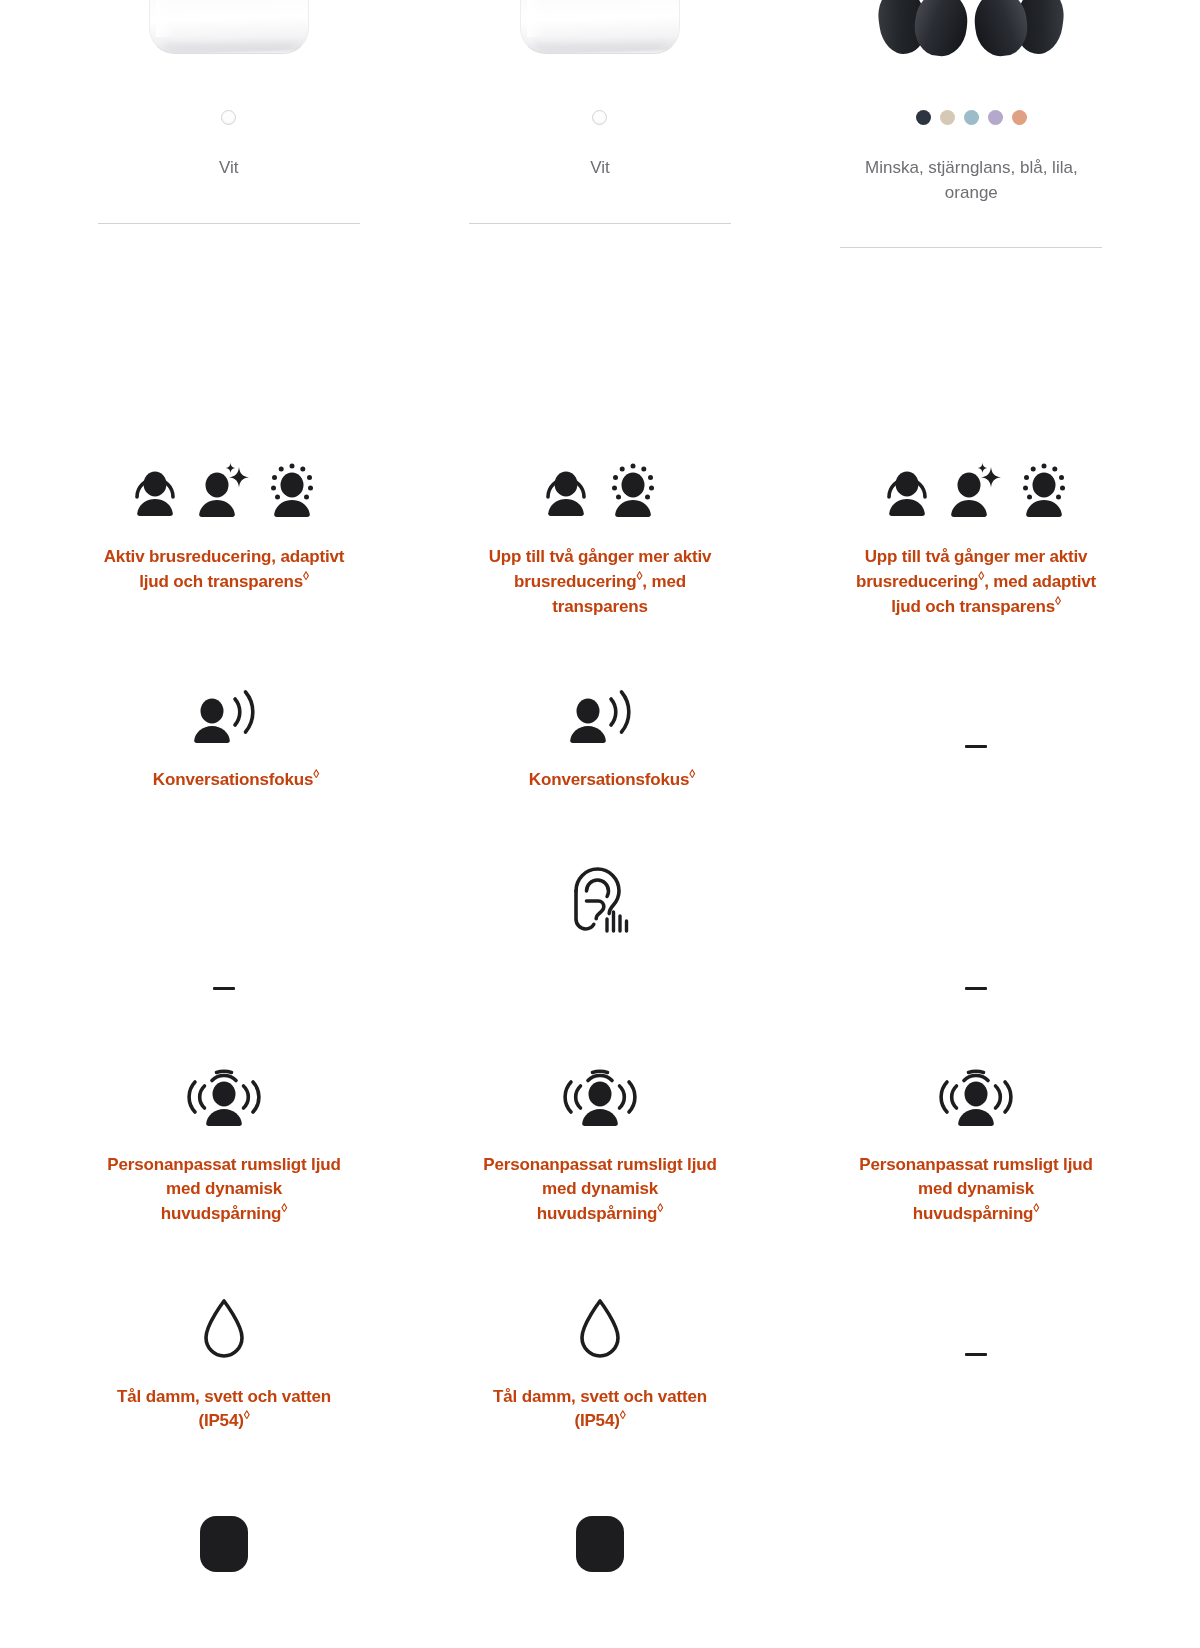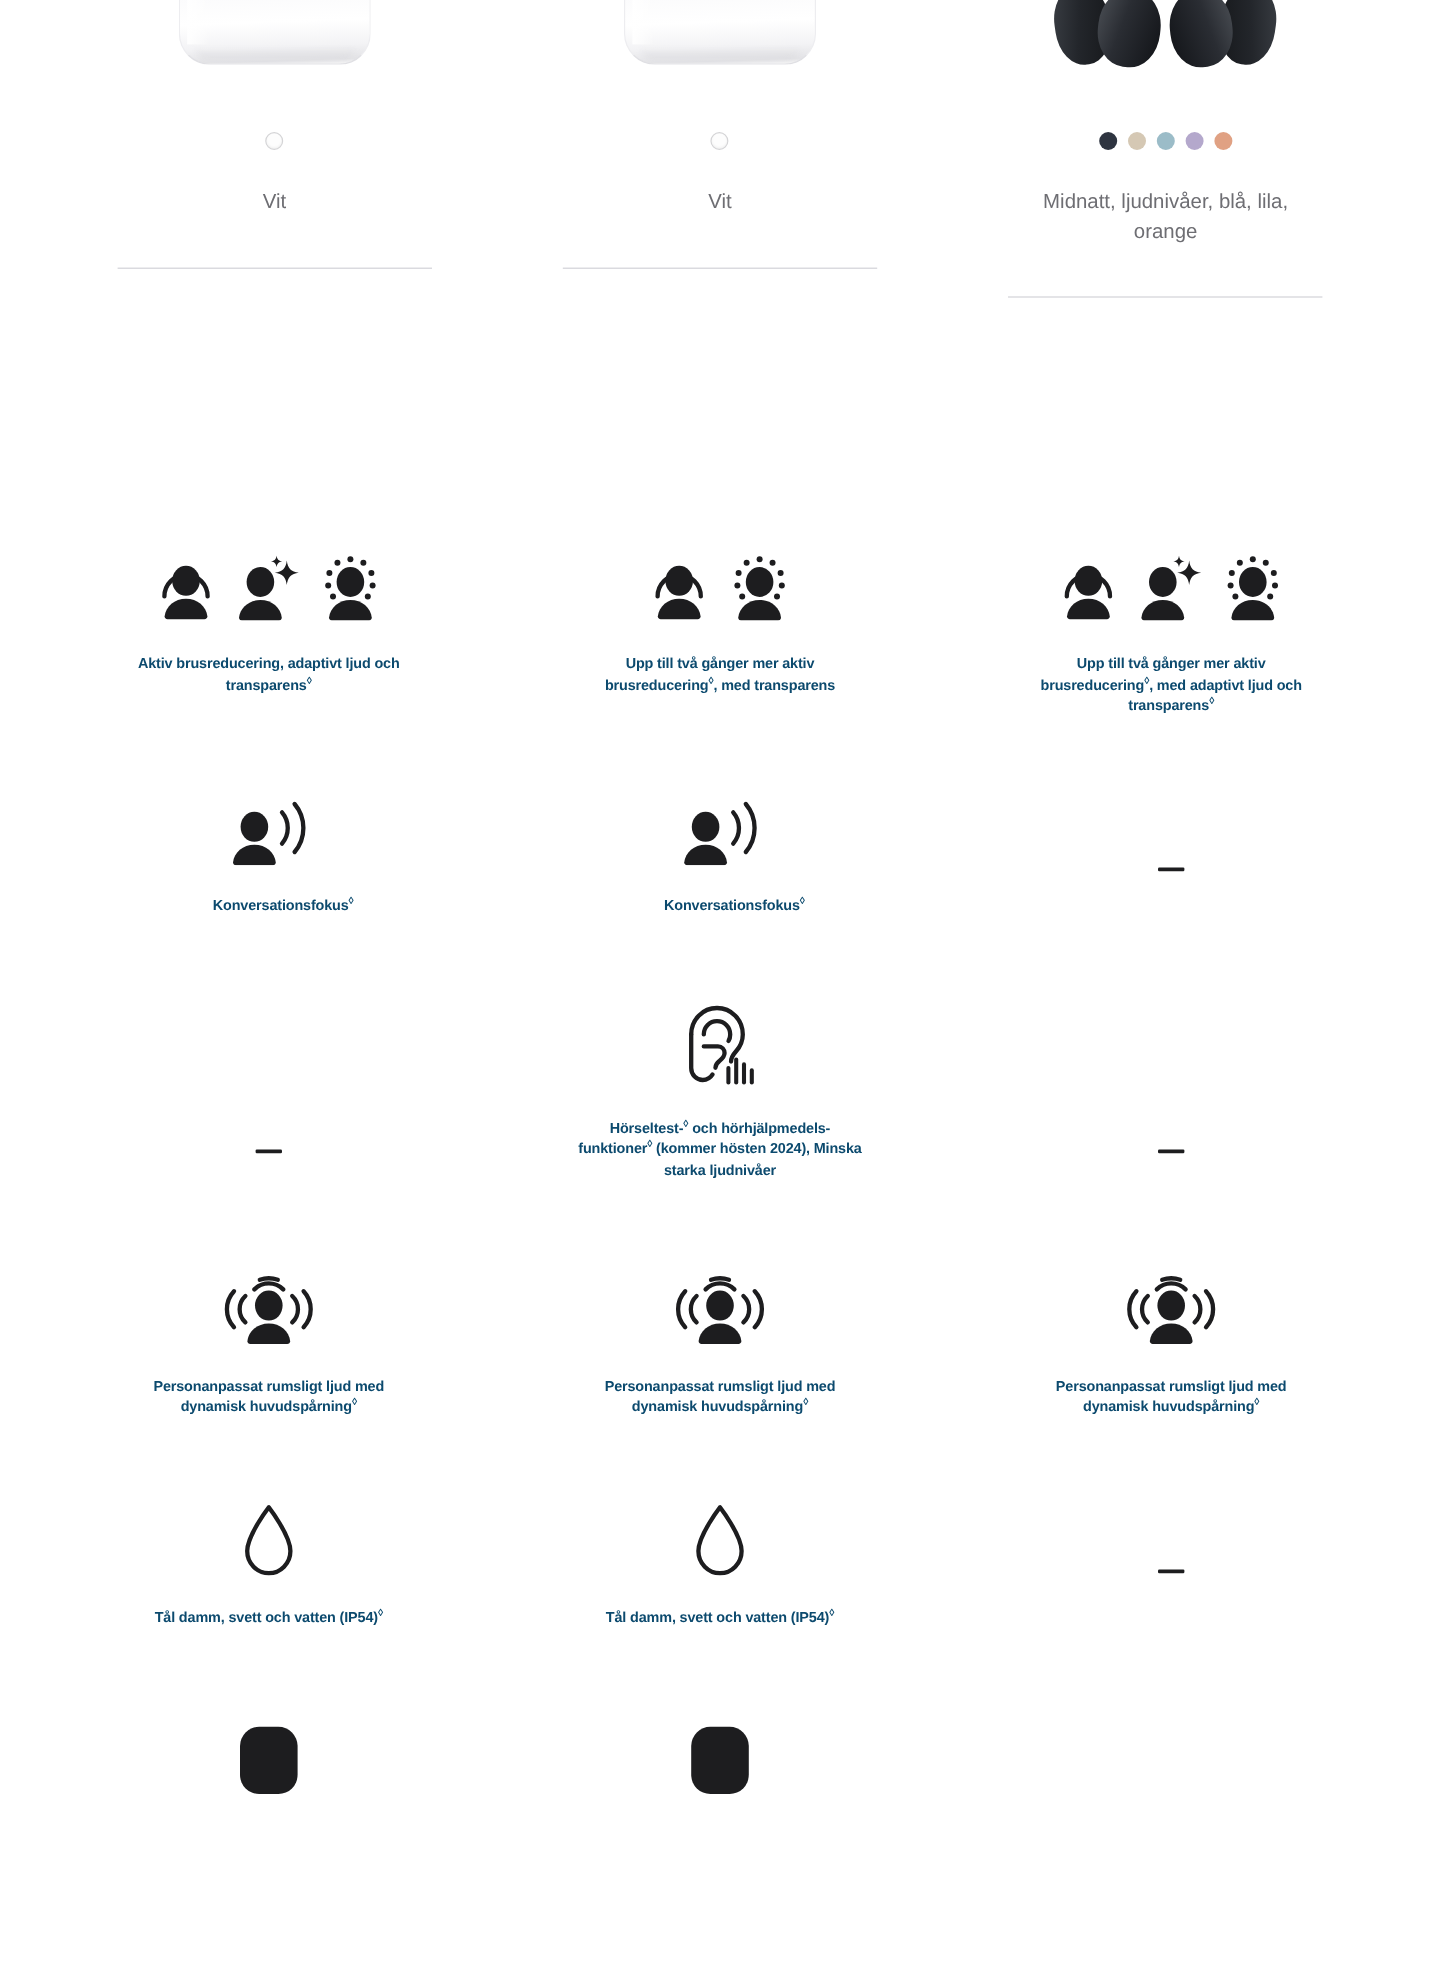--- a/index.html
+++ b/index.html
@@ -180,24 +180,24 @@
   }
 
   .icon-row {
     display: flex;
     align-items: flex-end;
     justify-content: center;
     gap: 10px;
   }
 
   .feat-label {
-    font-size: 12px;
+    font-size: 17px;
     line-height: 1.45;
     font-weight: 700;
-    color: #0c4a6e;
+    color: #c2410c;
     max-width: 245px;
     letter-spacing: -0.01em;
   }
 
   .feat-label sup {
     font-size: 0.72em;
     font-weight: 700;
     vertical-align: super;
     line-height: 0;
   }
@@ -293,21 +293,21 @@
               </div>
           </div>
         </div>
         <div class="swatch-row">
           <span class="swatch" style="background:#2e3440"></span>
           <span class="swatch" style="background:#d5c8b4"></span>
           <span class="swatch" style="background:#9bbcc8"></span>
           <span class="swatch" style="background:#b4a8cc"></span>
           <span class="swatch" style="background:#e0a183"></span>
         </div>
-        <div class="color-label">Midnatt, ljudnivåer, blå, lila, orange</div>
+        <div class="color-label">Minska, stjärnglans, blå, lila, orange</div>
         <div class="divider-wrap">
           <div class="divider"></div>
         </div>
       </div>
     </div>
   </div>
 
   <div class="feature-rows">
 
     <div class="frow row-anc">
@@ -448,21 +448,20 @@
             <path d="M18.5 26a11 11 0 0 1 22 0c0 2.4-.5 4-1.4 5.4" fill="none" stroke="#1d1d1f" stroke-width="3.6" stroke-linecap="round"></path>
             <path d="M18.5 36h11.8c3.4 0 5.5 2.6 5.5 5.6 0 3.2-2.2 5-4.3 6.6-2 1.6-3.3 3-3.3 5.6" fill="none" stroke="#1d1d1f" stroke-width="3.6" stroke-linecap="round"></path>
             <g stroke="#1d1d1f" stroke-width="3.4" stroke-linecap="round">
               <line x1="39" y1="54" x2="39" y2="66"></line>
               <line x1="45.5" y1="47" x2="45.5" y2="66"></line>
               <line x1="52" y1="51" x2="52" y2="66"></line>
               <line x1="58.5" y1="56" x2="58.5" y2="66"></line>
             </g>
           </svg>
         </div>
-        <div class="feat-label">Hörseltest-<sup>◊</sup> och hörhjälpmedels-funktioner<sup>◊</sup> (kommer hösten 2024), Minska starka ljudnivåer</div>
       </div>
 
       <div class="cell empty dash-mid-hear">
         <span class="dash"></span>
       </div>
     </div>
 
     <div class="frow row-spat">
 
       <div class="cell">

